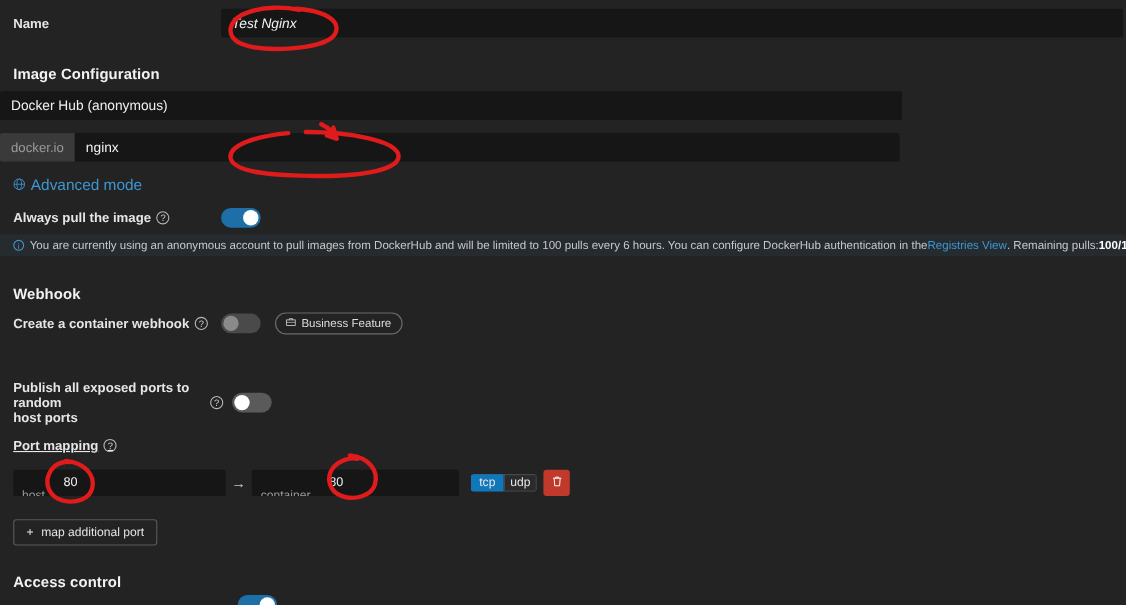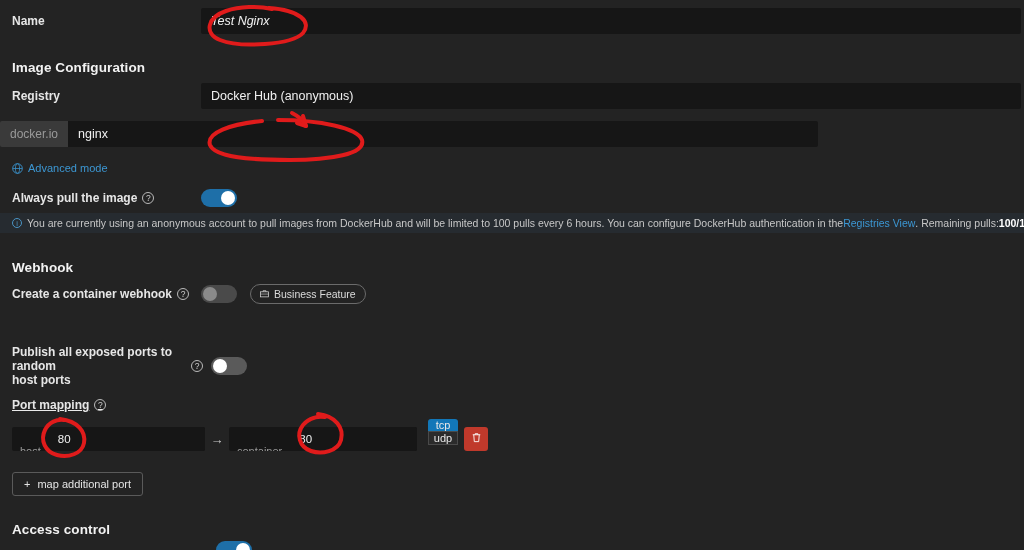--- a/index.html
+++ b/index.html
@@ -126,24 +126,24 @@
   .toggle.on { background: #1e6fa8; }
   .toggle.on .knob { right: 2px; background: #ffffff; }
   .toggle.off-gray { background: #4a4a4a; }
   .toggle.off-gray .knob { left: 2px; background: #8a8a8a; }
   .toggle.off-white { background: #5a5a5a; }
   .toggle.off-white .knob { left: 2px; background: #ffffff; }
 
   
   .link {
     color: #3c97d3;
-    font-size: 11px;
+    font-size: 14px;
     text-decoration: none;
     display: inline-flex;
-    align-items: center;
+    align-items: flex-start;
     gap: 5px;
   }
   .globe { display: inline-block; width: 11px; height: 11px; }
 
   
   .infobar {
     position: absolute;
     left: 0; right: 0;
     height: 20px;
     background: #262b30;
@@ -212,24 +212,23 @@
     width: 10px;
   }
   .arrow {
     color: #c9c9c9;
     font-size: 13px;
     width: 24px;
     text-align: center;
   }
   .protogrp {
     display: flex;
-    height: 40px;
+    height: 16px;
     border-radius: 3px;
     overflow: hidden;
-    flex-direction: column;
   }
   .proto {
     width: 30px;
     display: flex;
     align-items: center;
     justify-content: center;
     font-size: 11px;
     color: #e8e8e8;
   }
   .proto.sel { background: #1277b8; }
@@ -266,21 +265,20 @@
 <div class="page">
 
   <div class="row" style="top:8px;height:26px;">
     <div class="lbl" style="width:201px;">Name</div>
     <input class="input" style="width: 820px;" value="Test Nginx">
   </div>
 
   <div class="section-title" style="top:60px;">Image Configuration</div>
 
   <div class="row" style="top:83px;height:26px;">
-    <div class="lbl" style="width:201px;">Registry</div>
     <div class="select" style="width:820px;">
       <span>Docker Hub (anonymous)</span>
     </div>
   </div>
 
   <div class="row" style="top:121px;height:26px;">
     <div class="grp" style="width:818px;">
       <span class="pfx">docker.io</span>
       <input class="fld" value="nginx" style="">
     </div>

